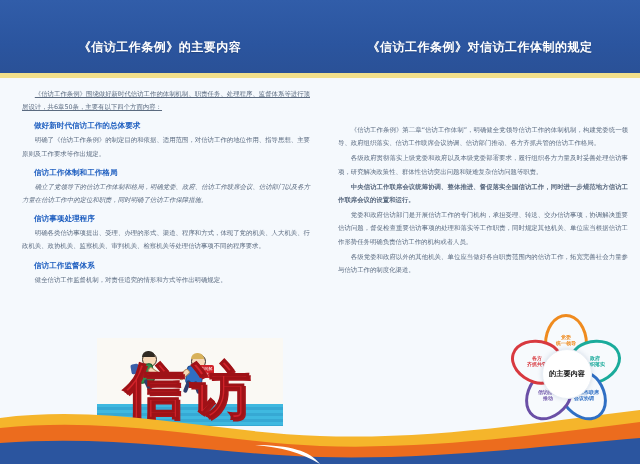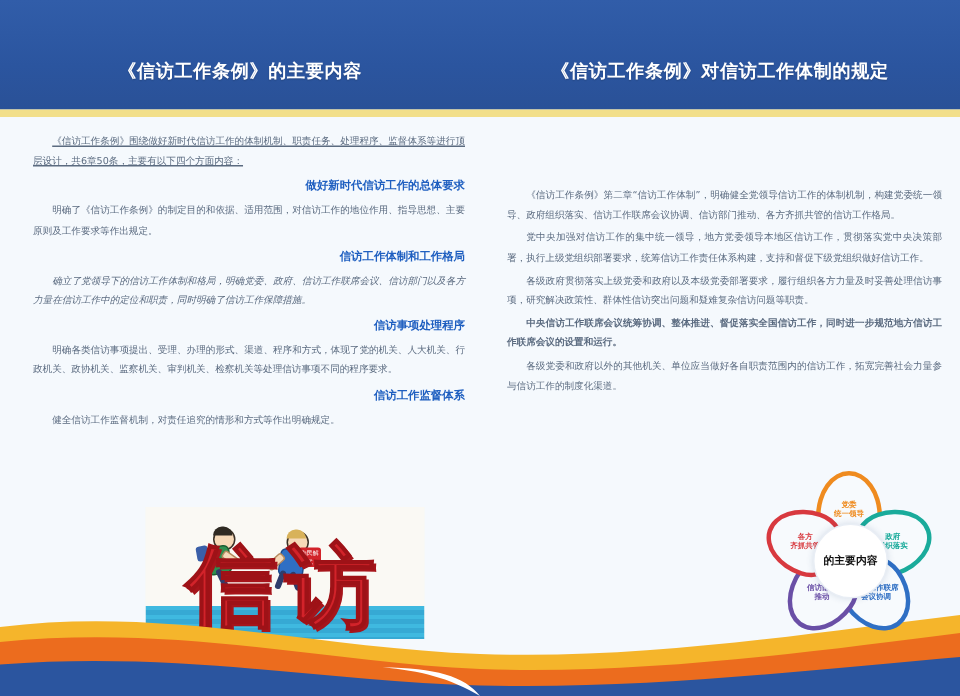--- a/index.html
+++ b/index.html
@@ -32,22 +32,21 @@
 
   .para{
     color:#5b6b80;font-size:6.4px;line-height:13.2px;
     text-align:justify;text-justify:inter-ideograph;
     margin:0 0 2px 0;text-indent:12.8px;
     font-family:"DejaVu Sans","Liberation Sans",sans-serif;
   }
   .subhead{
     color:#1f5fc0;font-size:7.6px;line-height:15px;font-weight:bold;
     margin:4px 0 1px 0;padding-left:12px;
-    font-family:Liberation Mono, monospace;
-    text-align:right;
+    font-family:Liberation Serif, serif;
   }
 
   
   .illus{
     position:absolute;left:97px;top:338px;width:186px;height:88px;
     background:#f7f7f3;overflow:hidden;border:0;
   }
   .illus .sky{position:absolute;inset:0;background:#faf9f4;}
   .illus .water{position:absolute;left:0;bottom:0;width:100%;height:22px;
     background:repeating-linear-gradient(180deg,#3fb9e0 0 3px,#36a9d4 3px 6px);}
@@ -130,23 +129,23 @@
 
     <div class="subhead" style="color: rgb(31, 95, 192);">信访事项处理程序</div>
     <p class="para" style="color: rgb(91, 107, 128);">明确各类信访事项提出、受理、办理的形式、渠道、程序和方式，体现了党的机关、人大机关、行政机关、政协机关、监察机关、审判机关、检察机关等处理信访事项不同的程序要求。</p>
 
     <div class="subhead" style="color: rgb(31, 95, 192);">信访工作监督体系</div>
     <p class="para" style="color: rgb(91, 107, 128);">健全信访工作监督机制，对责任追究的情形和方式等作出明确规定。</p>
   </div>
 
   <div class="col" id="col-right">
     <p class="para" style="color: rgb(91, 107, 128); margin-top: 36px;">《信访工作条例》第二章“信访工作体制”，明确健全党领导信访工作的体制机制，构建党委统一领导、政府组织落实、信访工作联席会议协调、信访部门推动、各方齐抓共管的信访工作格局。</p>
-    <p class="para" style="color: rgb(91, 107, 128);">党中央加强对信访工作的集中统一领导，地方党委领导本地区信访工作，贯彻落实党中央决策部署，执行上级党组织部署要求，统筹信访工作责任体系构建，支持和督促下级党组织做好信访工作。</p>
     <p class="para" style="color: rgb(91, 107, 128);">各级政府贯彻落实上级党委和政府以及本级党委部署要求，履行组织各方力量及时妥善处理信访事项，研究解决政策性、群体性信访突出问题和疑难复杂信访问题等职责。</p>
     <p class="para" style="color: rgb(91, 107, 128); font-weight: bold;">中央信访工作联席会议统筹协调、整体推进、督促落实全国信访工作，同时进一步规范地方信访工作联席会议的设置和运行。</p>
+    <p class="para" style="color: rgb(91, 107, 128);">党委和政府信访部门是开展信访工作的专门机构，承担受理、转送、交办信访事项，协调解决重要信访问题，督促检查重要信访事项的处理和落实等工作职责，同时规定其他机关、单位应当根据信访工作形势任务明确负责信访工作的机构或者人员。</p>
     <p class="para" style="color: rgb(91, 107, 128);">各级党委和政府以外的其他机关、单位应当做好各自职责范围内的信访工作，拓宽完善社会力量参与信访工作的制度化渠道。</p>
   </div>
 
   <div class="illus">
     <div class="sky"></div>
     <div class="water"></div>
 
     <div class="runner" id="runner-a">
       <div class="head" style="left:11px;top:0;"></div>
       <div class="hair" style="left:11px;top:-1px;"></div>

